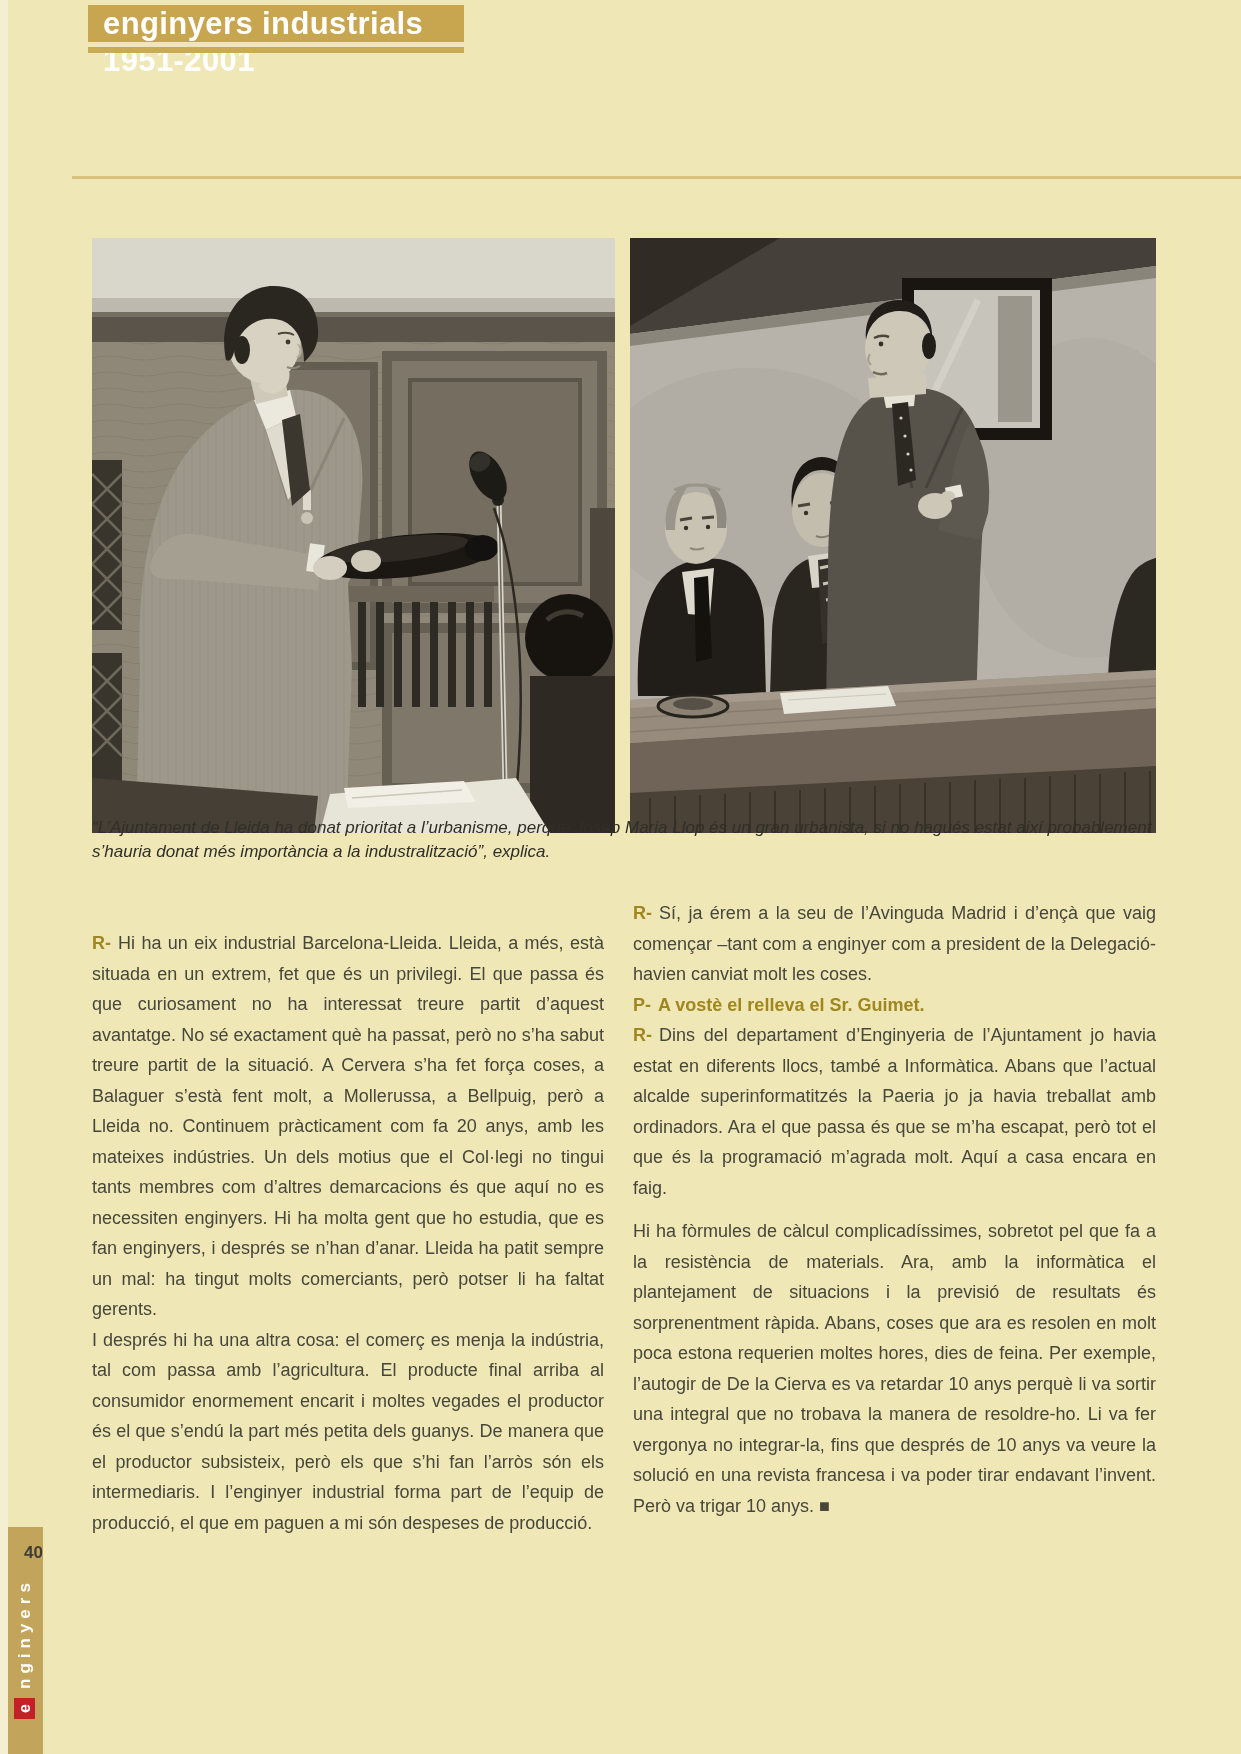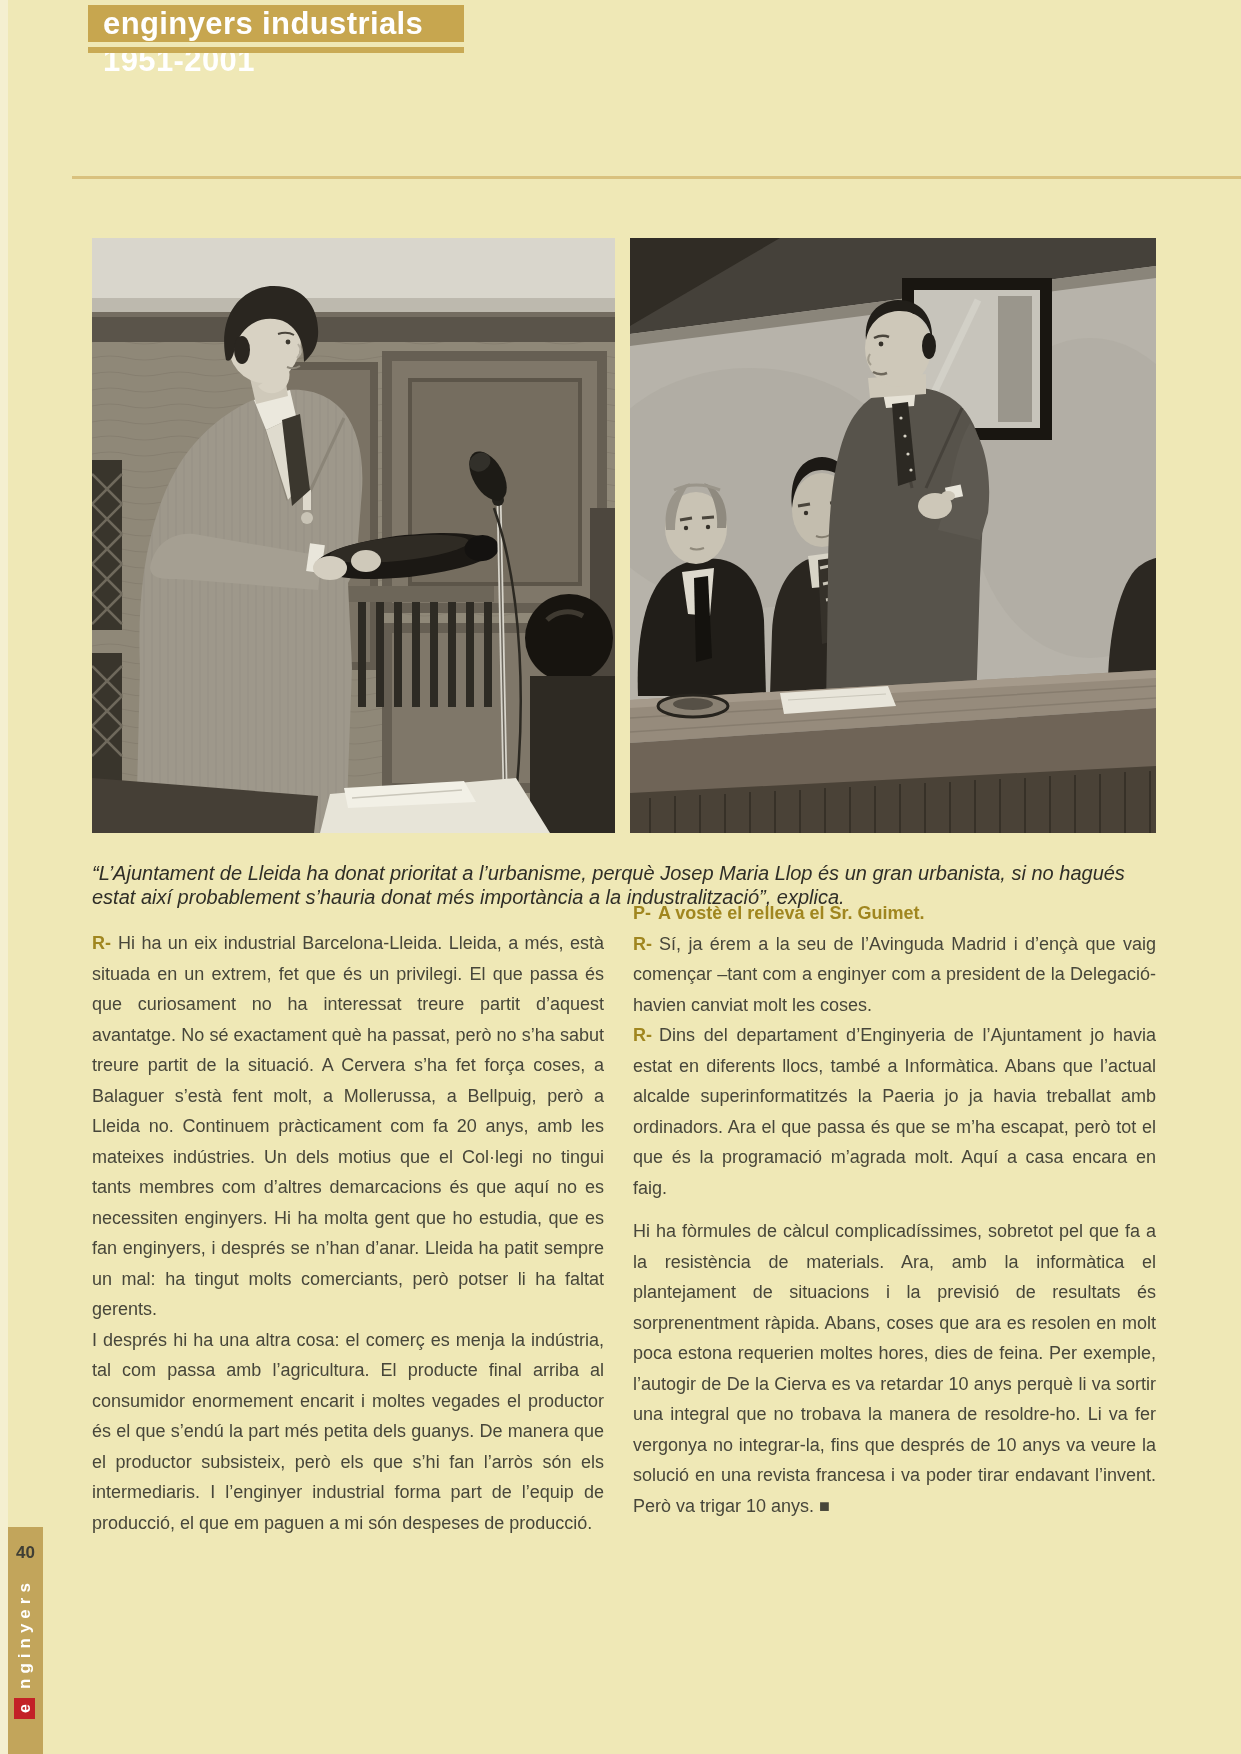--- a/index.html
+++ b/index.html
@@ -20,41 +20,41 @@
   .top-rule { position:absolute; left:72px; top:176px; width:1169px; height:3px; background:#d9c17e; }
 
   
   .photo { position:absolute; top:238px; margin:0; padding:0; }
   .photo svg { display:block; }
   .photo-left { left:92px; }
   .photo-right { left:630px; }
 
   
   .caption {
-    position:absolute; left:92px; top:861px; width:1066px; margin:0;
-    font-style:italic; font-size:20px; line-height:24px; color:#2f2e27;
+    position:absolute; left:92px; top:816px; width:1066px; margin:0;
+    font-style:italic; font-size:17px; line-height:24px; color:#2f2e27;
     text-align:left;
   }
 
   
   .col { position:absolute; text-align:justify; font-size:18px; line-height:30.5px; color:#47463a; }
   .col-left  { left:92px;  top:928px; width:512px; }
   .col-right { left:633px; top:898px; width:523px; }
   .para { margin:0; }
   .q { color:#a0861f; font-weight:bold; }
   .pfx { margin-right:7px; }
   .a .pfx { color:#a0861f; font-weight:bold; }
   .mt-big { }
   .mt-big2 { margin-top:36px; }
   .mt-small { margin-top:13px; }
 
   
   .sidebar-strip { position:absolute; left:8px; top:1527px; width:35px; height:227px; background:#c2a55b; }
   .page-num {
-    position:absolute; left:0; top:16px; width:35px; text-align:center;
+    position:absolute; left:0; top:16px; width:35px; text-align:right;
     color:#3f3e35; font-weight:bold; font-size:17px;
   }
   .brand-rot {
     position:absolute; left:6px; top:192px;
     transform:rotate(-90deg); transform-origin:0 0;
     white-space:nowrap; display:flex; align-items:center;
   }
   .brand-logo {
     display:flex; align-items:center; justify-content:center;
     width:21px; height:21px; background:#c32127; color:#ffffff;
@@ -252,22 +252,22 @@
   </figure>
 
   <p class="caption">“L’Ajuntament de Lleida ha donat prioritat a l’urbanisme, perquè Josep Maria Llop és un gran urbanista, si no hagués estat així probablement s’hauria donat més importància a la industralització”, explica.</p>
 
   <div class="col col-left">
     <p class="para a"><span class="pfx">R-</span><span>Hi ha un eix industrial Barcelona-Lleida. Lleida, a més, està situada en un extrem, fet que és un privilegi. El que passa és que curiosament no ha interessat treure partit d’aquest avantatge. No sé exactament què ha passat, però no s’ha sabut treure partit de la situació. A Cervera s’ha fet força coses, a Balaguer s’està fent molt, a Mollerussa, a Bellpuig, però a Lleida no. Continuem pràcticament com fa 20 anys, amb les mateixes indústries. Un dels motius que el Col·legi no tingui tants membres com d’altres demarcacions és que aquí no es necessiten enginyers. Hi ha molta gent que ho estudia, que es fan enginyers, i després se n’han d’anar. Lleida ha patit sempre un mal: ha tingut molts comerciants, però potser li  ha faltat gerents.</span></p>
     <p class="para a mt-big">I després hi ha una altra cosa: el comerç es menja la indústria, tal com passa amb l’agricultura. El producte final arriba al consumidor enormement encarit i moltes vegades el productor és el que s’endú la part més petita dels guanys. De manera que el productor subsisteix, però els que s’hi fan l’arròs són els intermediaris. I l’enginyer industrial forma part de l’equip de producció, el que em paguen a mi són despeses de producció.</p>
   </div>
 
   <div class="col col-right">
+    <p class="para a"><span class="pfx">R-</span><span>Sí, ja érem a la seu de l’Avinguda Madrid i d’ençà que vaig començar –tant com a enginyer com a president de la Delegació- havien canviat molt les coses.</span></p>
     <p class="para q"><span class="pfx">P-</span><span>A vostè el relleva el Sr. Guimet.</span></p>
-    <p class="para a"><span class="pfx">R-</span><span>Sí, ja érem a la seu de l’Avinguda Madrid i d’ençà que vaig començar –tant com a enginyer com a president de la Delegació- havien canviat molt les coses.</span></p>
     <p class="para a"><span class="pfx">R-</span><span>Dins del departament d’Enginyeria de l’Ajuntament jo havia estat en diferents llocs, també a Informàtica. Abans que l’actual alcalde superinformatitzés la Paeria jo ja havia treballat amb ordinadors. Ara el que passa és que se m’ha escapat, però tot el que és la programació m’agrada molt. Aquí a casa encara en faig.</span></p>
     <p class="para a mt-small">Hi ha fòrmules de càlcul complicadíssimes, sobretot pel que fa a la resistència de materials. Ara, amb la informàtica el plantejament de situacions i la previsió de resultats és sorprenentment ràpida. Abans, coses que ara es resolen en molt poca estona requerien moltes hores, dies de feina. Per exemple, l’autogir de De la Cierva es va retardar 10 anys perquè li va sortir una integral que no trobava la manera de resoldre-ho. Li va fer vergonya no integrar-la, fins que després de 10 anys va veure la solució en una revista francesa i va poder tirar endavant l’invent. Però va trigar 10 anys. ■</p>
   </div>
 
   <aside class="sidebar-strip">
     <div class="page-num">40</div>
     <div class="brand-rot">
       <span class="brand-logo">e</span>
       <span class="brand-text">nginyers</span>
     </div>

